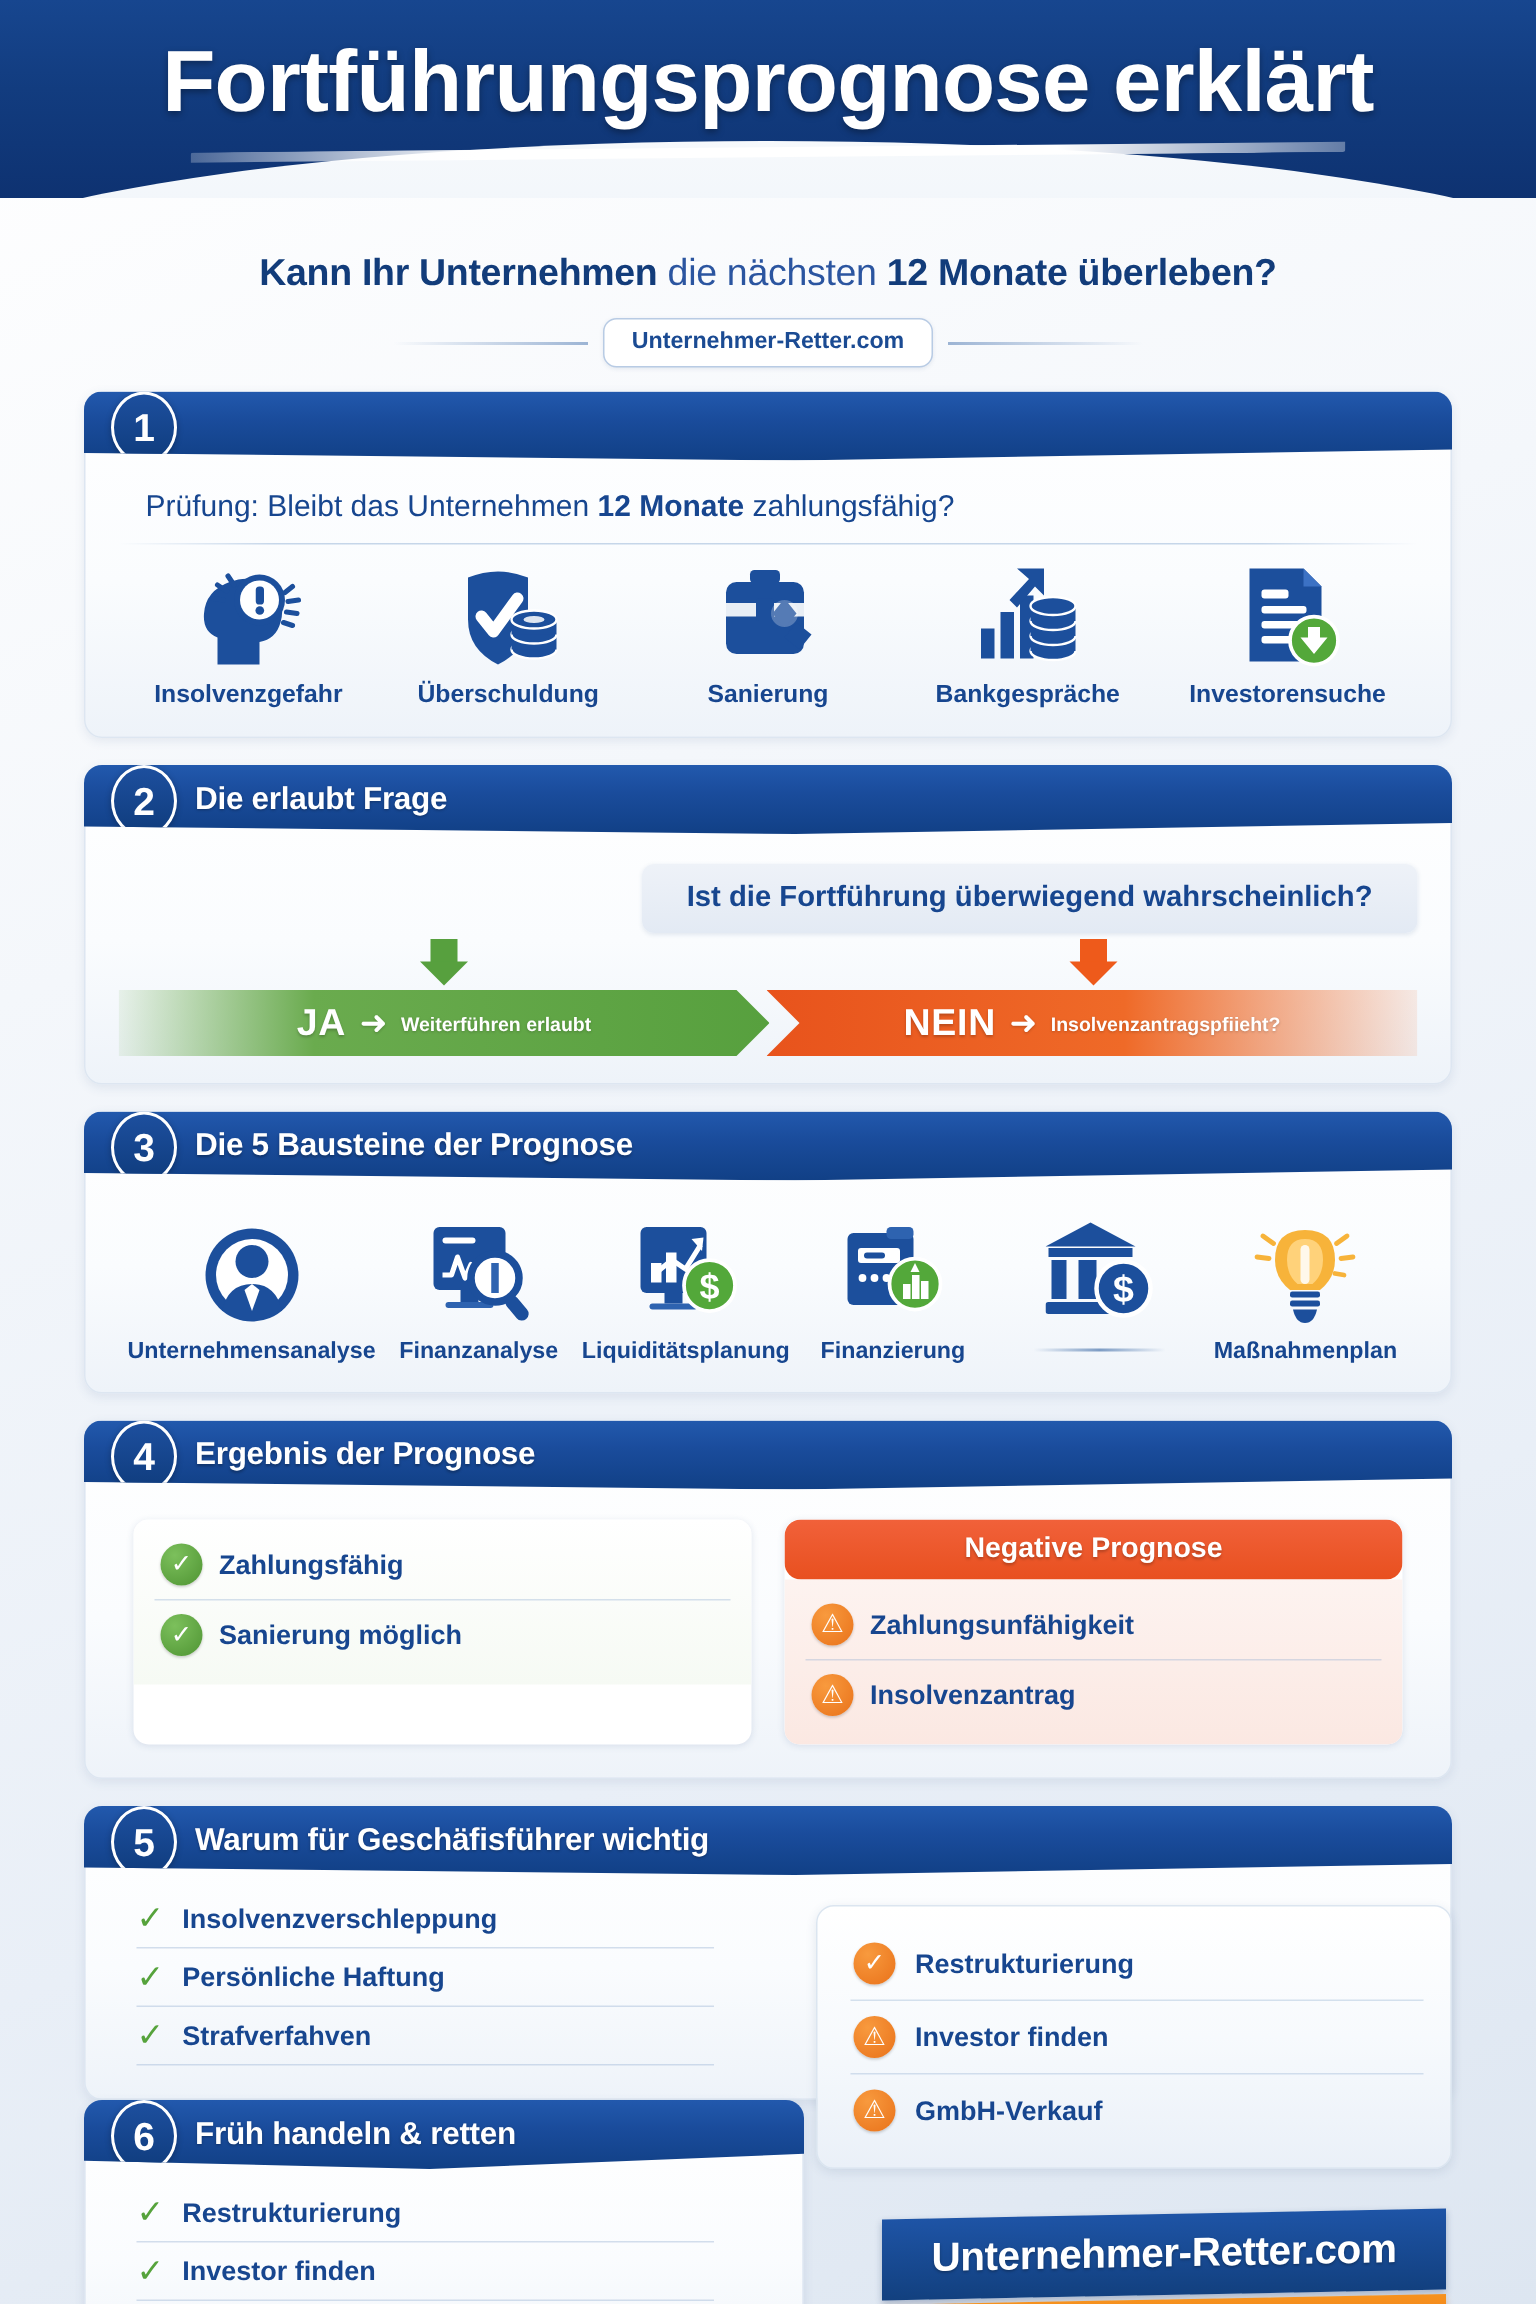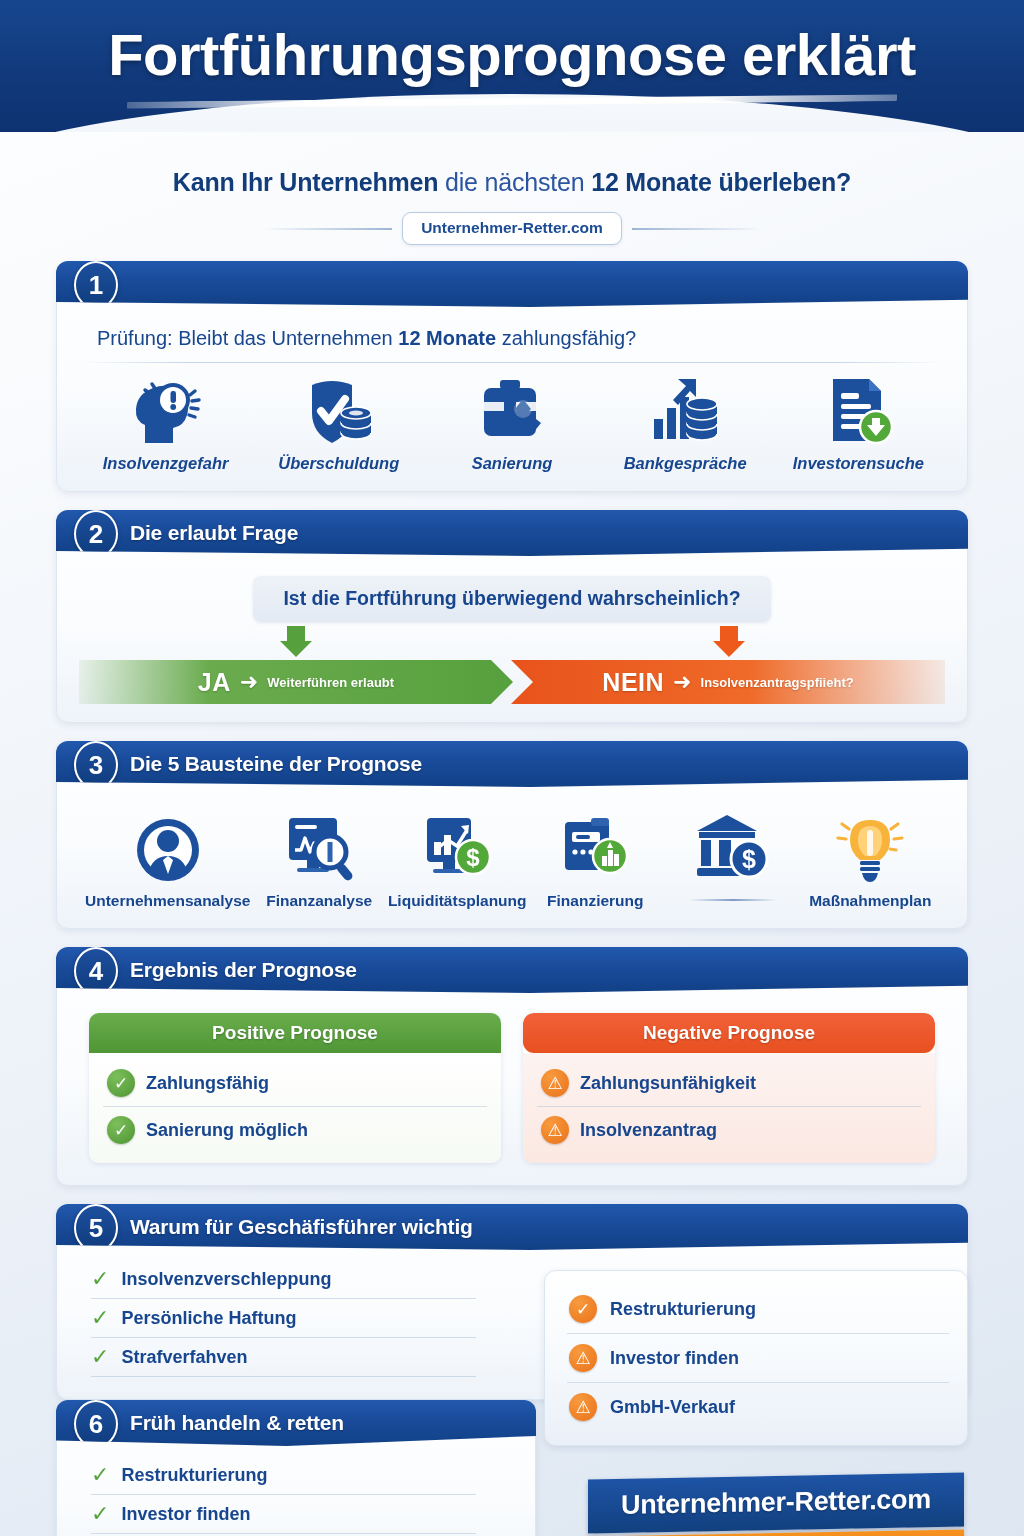--- a/index.html
+++ b/index.html
@@ -154,33 +154,33 @@
     font-weight: bold;
     color: #17468f;
     padding: 6px 0 12px 18px;
   }
   .s1-question .reg { font-weight: normal; }
   .hairline {
     height: 1px;
     background: linear-gradient(90deg, rgba(180,200,225,0), #c6d6e9 12%, #c6d6e9 88%, rgba(180,200,225,0));
     margin-bottom: 8px;
   }
-  .icon-row { display: flex; justify-content: space-around; align-items: flex-end; font-style: italic; }
+  .icon-row { display: flex; justify-content: space-around; align-items: flex-end; }
   .icon-cell { display: flex; flex-direction: column; align-items: center; width: 170px; }
   .icon-art { height: 76px; display: flex; align-items: flex-end; justify-content: center; }
   .icon-label {
     margin-top: 7px;
     font-size: 16.5px;
     font-weight: bold;
     color: #17468f;
     white-space: nowrap;
   }
 
   
-  .bubble-wrap { display: flex; justify-content: center; padding-top: 6px; }
+  .bubble-wrap { display: flex; justify-content: flex-end; padding-top: 6px; }
   .bubble {
     position: relative;
     background: linear-gradient(180deg, #eef2f8, #e3eaf4);
     border-radius: 8px;
     padding: 11px 30px 12px;
     font-size: 19.5px;
     font-weight: bold;
     color: #17468f;
     box-shadow: 0 1px 3px rgba(60,90,140,0.12);
   }
@@ -646,21 +646,20 @@
 
   <div class="card">
     <div class="card-header">
       <div class="num-badge">4</div>
       <div class="card-header-title">Ergebnis der Prognose</div>
     </div>
     <div class="card-body">
       <div class="s4-cols">
 
         <div class="s4-col">
-          <div class="s4-head pos">Positive Prognose</div>
           <div class="s4-list pos">
             <div class="s4-item">
               <span class="ico-circle green">✓</span>
               <span>Zahlungsfähig</span>
             </div>
             <div class="s4-item">
               <span class="ico-circle green">✓</span>
               <span>Sanierung möglich</span>
             </div>
           </div>

